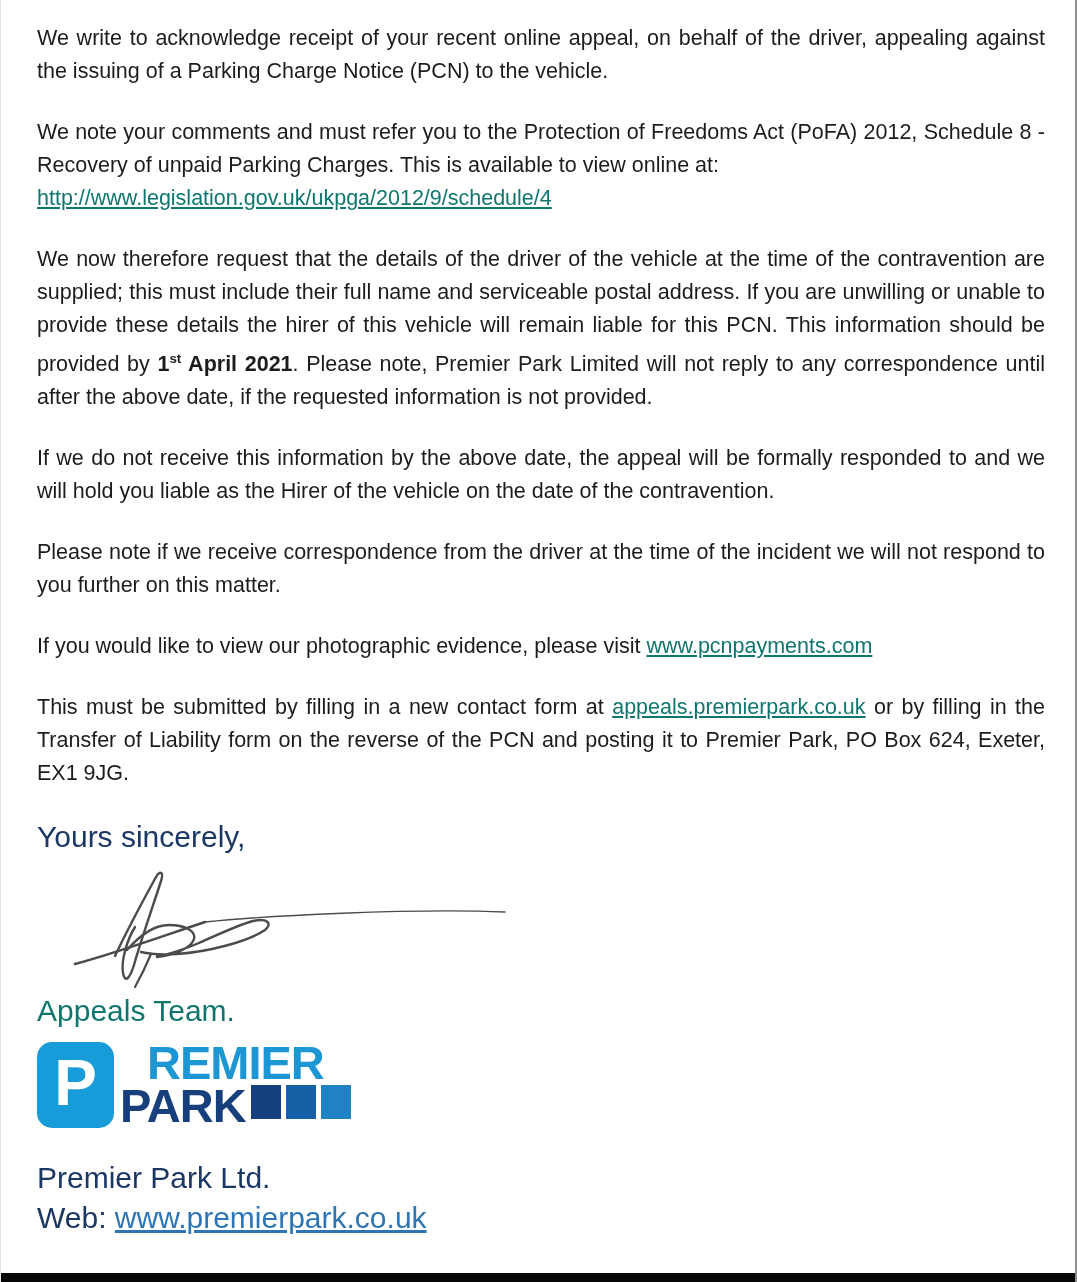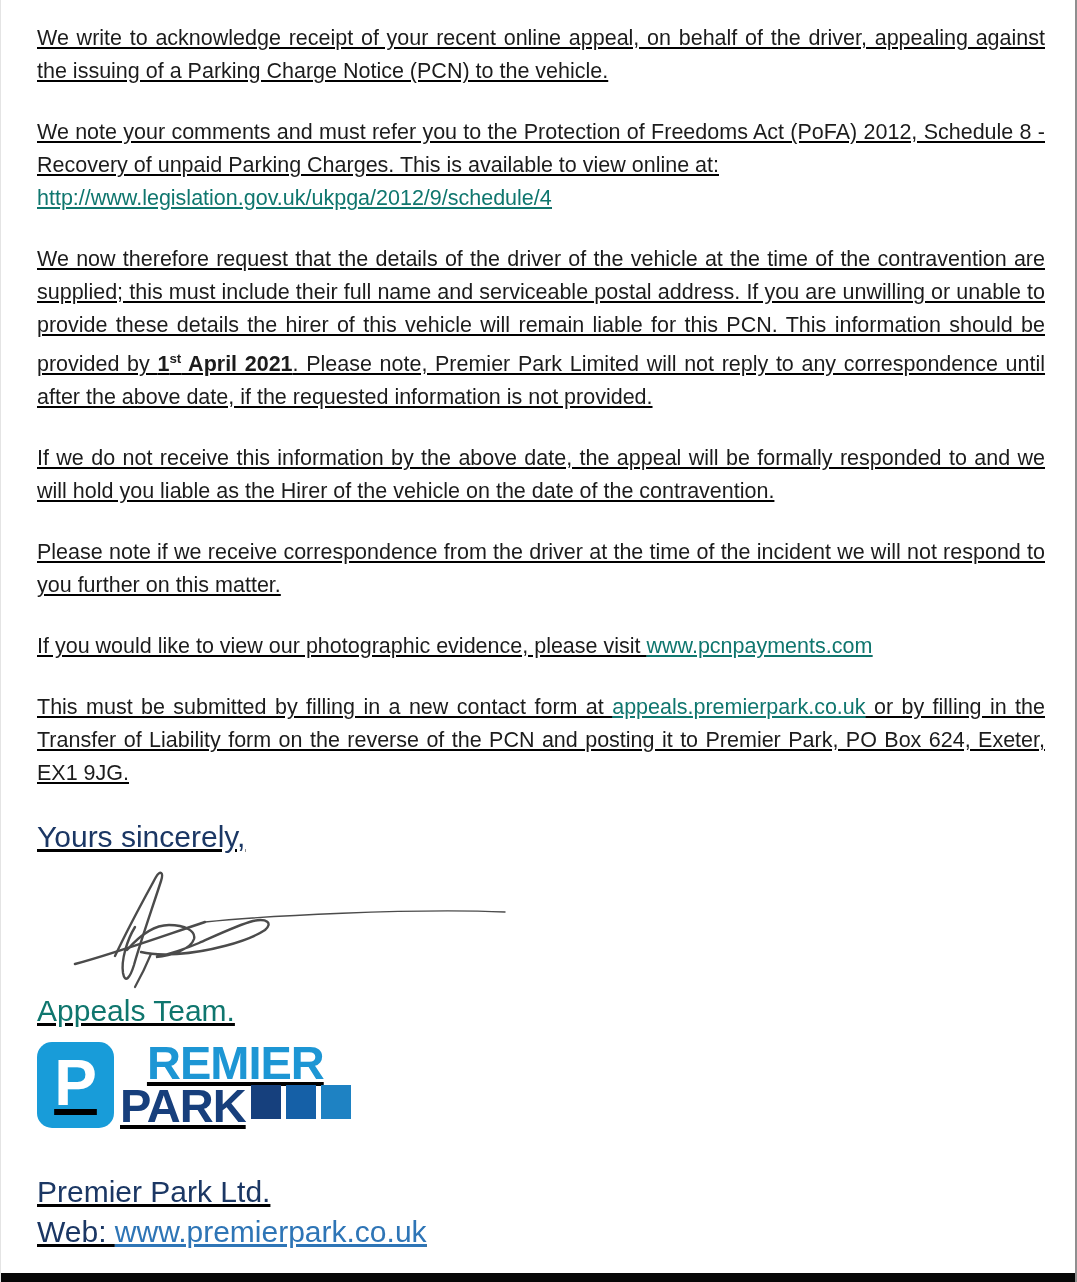--- a/index.html
+++ b/index.html
@@ -6,21 +6,20 @@
   .page {
     position: relative;
     width: 1077px;
     height: 1282px;
     box-sizing: border-box;
     background: #ffffff;
     border-left: 1px solid #e4e4e4;
     border-right: 2px solid #8f8f8f;
     overflow: hidden;
     font-family: "Liberation Sans", sans-serif;
-    text-decoration: underline;
   }
   .content { padding: 22px 30px 0 36px; }
 
   .para {
     font-size: 21.5px;
     line-height: 33px;
     color: #1c1c1c;
     text-align: justify;
     margin: 0 0 28px 0;
     hyphens: manual;
@@ -52,21 +51,21 @@
   .p-square .p-letter {
     color: #ffffff; font-size: 64px; font-weight: bold;
     line-height: 1; transform: translateY(-2px);
   }
   .logo-text { margin-left: 6px; font-weight: bold; letter-spacing: -1px; }
   .remier { font-size: 47px; line-height: 41px; color: #1d96d4; text-align: center; }
   .park-row { display: flex; align-items: flex-start; margin-top: 2px; }
   .park { font-size: 47px; line-height: 42px; color: #173f7c; }
   .sq { width: 30px; height: 34px; margin-left: 5px; margin-bottom: 2px; }
 
-  .footer { margin-top: 44px; }
+  .footer { margin-top: 30px; }
   .company { font-size: 30px; color: #1b3764; line-height: 40px; }
   .web { font-size: 30px; color: #1b3764; line-height: 40px; }
   .web a { color: #2e75b6; text-decoration: underline; }
 
   .bottom-bar {
     position: absolute;
     left: 0; right: 0; bottom: 0;
     height: 9px;
     background: #070707;
   }

